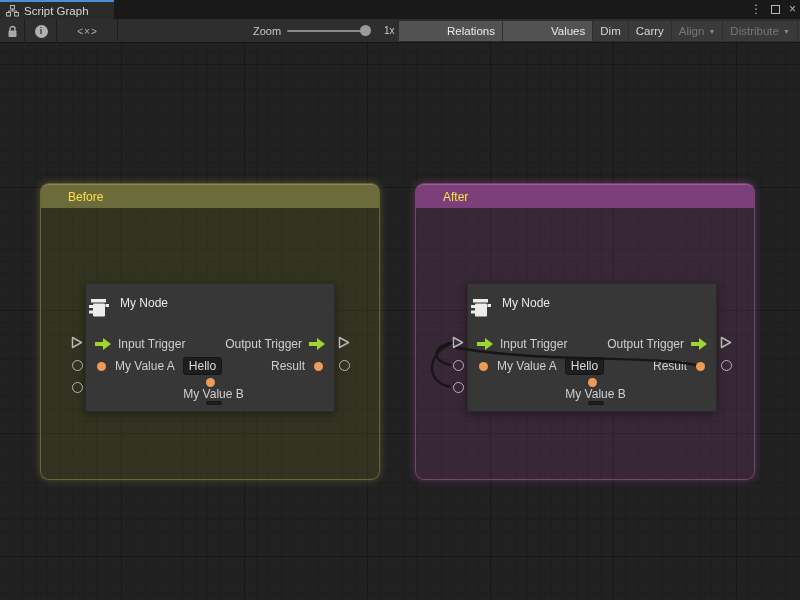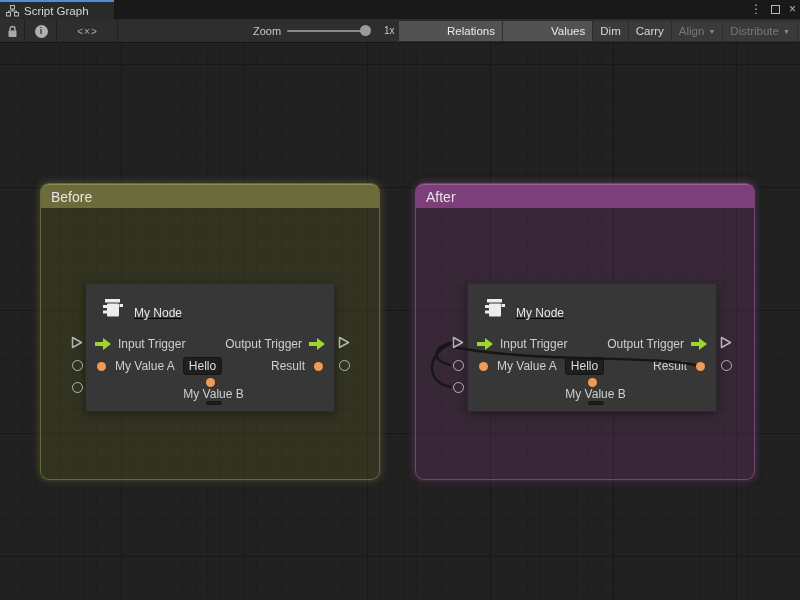--- a/index.html
+++ b/index.html
@@ -39,34 +39,34 @@
       linear-gradient(90deg, #181818 1px, transparent 1px),
       linear-gradient(#1d1d1d 1px, transparent 1px),
       linear-gradient(90deg, #1d1d1d 1px, transparent 1px);
     background-size:123px 123px, 123px 123px, 12.3px 12.3px, 12.3px 12.3px;
     background-position:0 21px, -2px 0, 0 21px, -2px 0; }
 
   
   .group { position:absolute; width:340px; height:297px; border-radius:9px; }
   .group-header { position:absolute; left:0; top:0; right:0; height:24px; border-radius:8px 8px 0 0;
     display:flex; align-items:center; padding-left:10px; }
-  .group-label { font-size:14px; color:#e5e5e5; }
+  .group-label { font-size:12px; color:#fde047;margin-left:17px; }
   .group.before { left:40px; top:140px; background:rgba(110,110,34,0.24);
     border:1px solid rgba(150,148,80,0.55); box-shadow:0 0 7px 1px rgba(150,150,70,0.35); }
   .group.before .group-header { background:#6c6b3b; border-top:1px solid #8d8c52; }
   .group.after { left:415px; top:140px; background:rgba(128,62,124,0.24);
     border:1px solid rgba(165,95,160,0.55); box-shadow:0 0 7px 1px rgba(160,80,155,0.35); }
   .group.after .group-header { background:#7d3f7a; border-top:1px solid #9c5c9a; }
 
   
   .node { position:absolute; width:250px; height:129px; background:#373737; border:1px solid #2c2c2c;
     border-radius:3px; box-shadow:0 2px 8px rgba(0,0,0,0.4); z-index:2; }
   .node.before-node { left:85px; top:240px; }
   .node.after-node { left:467px; top:240px; }
-  .node-header { position:absolute; left:14px; top:12px; display:flex; align-items:flex-end; gap:10px;text-decoration:underline; }
+  .node-header { position:absolute; left:0; top:12px; display:flex; align-items:flex-start; gap:10px; }
   .node-title { color:#e8e8e8; font-size:12px; }
   .node-row { position:absolute; left:0; width:100%; height:20px; display:flex; align-items:center; padding:0 9px; }
   .row-1 { top:50px; } .row-2 { top:72px;text-align:right; } .row-3 { top:94px;flex-direction:column; }
   .port-label { color:#cfcfcf; font-size:12px; margin-left:7px; white-space:nowrap; }
   .spacer { flex:1; }
   .right-label { color:#cfcfcf; font-size:12px; margin-right:7px; white-space:nowrap; }
   .dot { width:9px; height:9px; border-radius:50%; background:#ee9b57; flex:none; margin:0 2px; }
   .value-field { margin-left:8px; height:18px; min-width:16px; background:#1e1e1e; border:1px solid #151515;
     border-radius:3px; color:#dcdcdc; font-size:12px; padding:1px 5px; line-height:14px; }
   .value-field.empty { width:16px; padding:1px 2px; }

